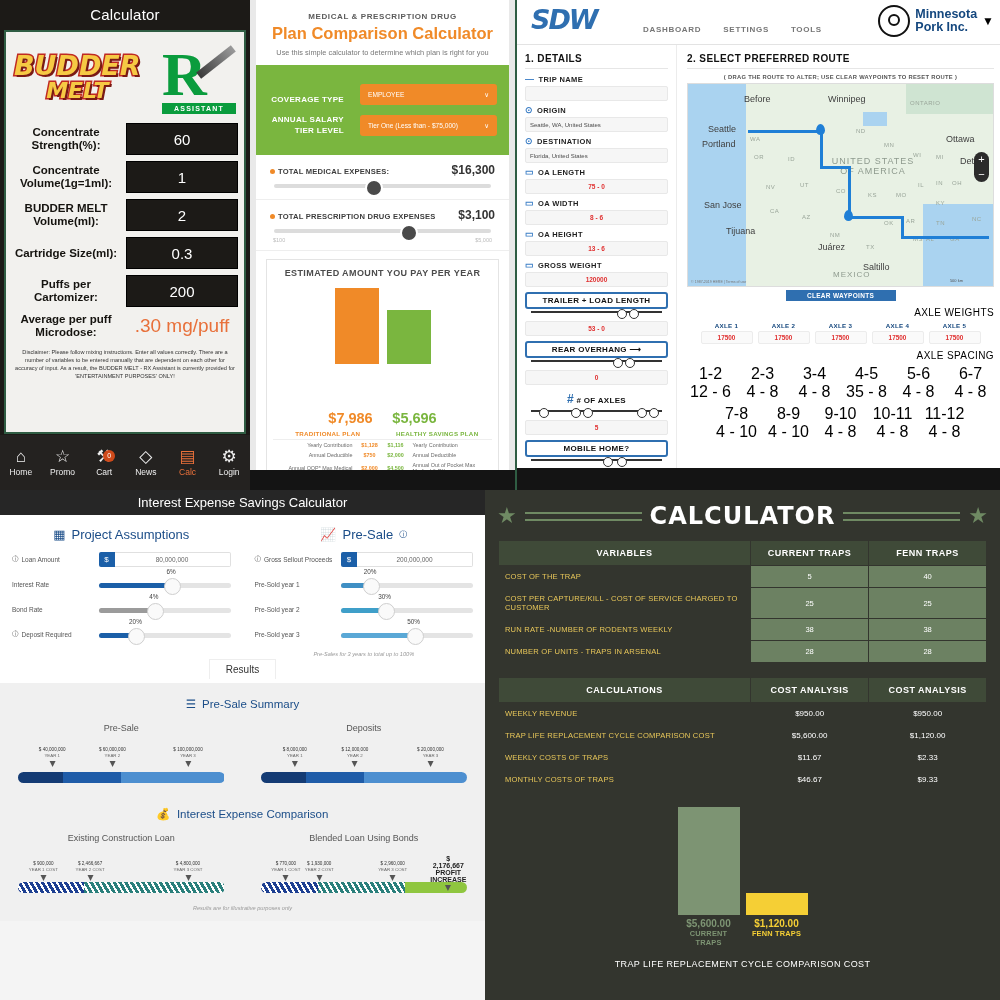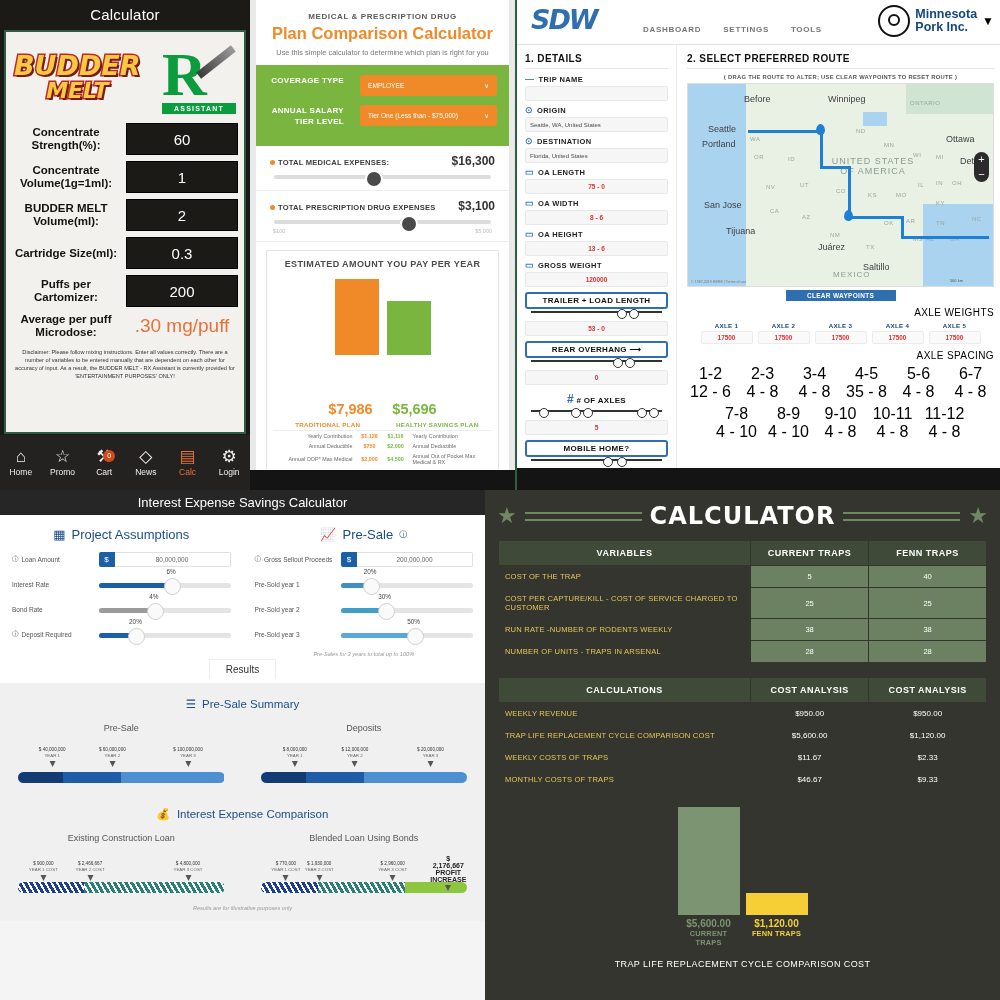--- a/index.html
+++ b/index.html
@@ -31,21 +31,21 @@
   .badge{position:absolute;margin-left:10px;margin-top:-14px;background:#cf4a1a;color:#fff;border-radius:50%;width:12px;height:12px;font-size:7px;line-height:12px;text-align:center;}
 
   
   #p2{left:250px;top:0;width:265px;height:490px;background:#e9e9e9;}
   #p2 .sheet{position:absolute;left:6px;top:0;width:253px;height:470px;background:#fff;overflow:hidden;}
   #p2 .hd{padding:12px 10px 8px 10px;text-align:center;}
   #p2 .hd .k{font-size:8px;letter-spacing:.6px;color:#5b5b5b;font-weight:bold;}
   #p2 .hd .t{font-size:16.5px;color:#f08a28;font-weight:bold;margin-top:3px;}
   #p2 .hd .s{font-size:7.4px;color:#777;margin-top:5px;}
   #p2 .green{background:#7ab63f;padding:10px 12px;}
-  #p2 .grow{display:flex;align-items:flex-start;gap:16px;margin-bottom:9px;}
+  #p2 .grow{display:flex;align-items:flex-end;gap:16px;margin-bottom:9px;margin-top:9px;}
   #p2 .glbl{flex:0 0 76px;color:#fff;font-size:8px;font-weight:bold;text-align:right;line-height:11px;letter-spacing:.3px;}
   #p2 .sel{flex:1;background:#f08a28;color:#fff;border-radius:3px;height:21px;display:flex;align-items:center;padding:0 8px;font-size:6.6px;justify-content:space-between;}
   #p2 .slrow{padding:8px 14px 2px 14px;border-bottom:1px solid #eee;}
   #p2 .sltop{display:flex;justify-content:space-between;align-items:baseline;}
   #p2 .slname{font-size:7.6px;font-weight:bold;color:#3d3d3d;letter-spacing:.2px;}
   #p2 .dot{display:inline-block;width:5px;height:5px;border-radius:50%;background:#f08a28;margin-right:3px;}
   #p2 .slval{font-size:12px;font-weight:bold;color:#333;}
   #p2 .track{position:relative;height:4px;background:#dcdcdc;border-radius:2px;margin:7px 4px 4px 4px;}
   #p2 .knob{position:absolute;top:-5px;width:14px;height:14px;border-radius:50%;background:#4a4a4a;border:2px solid #fff;}
   #p2 .minmax{display:flex;justify-content:space-between;font-size:5.5px;color:#bbb;padding:0 3px 5px 3px;}

